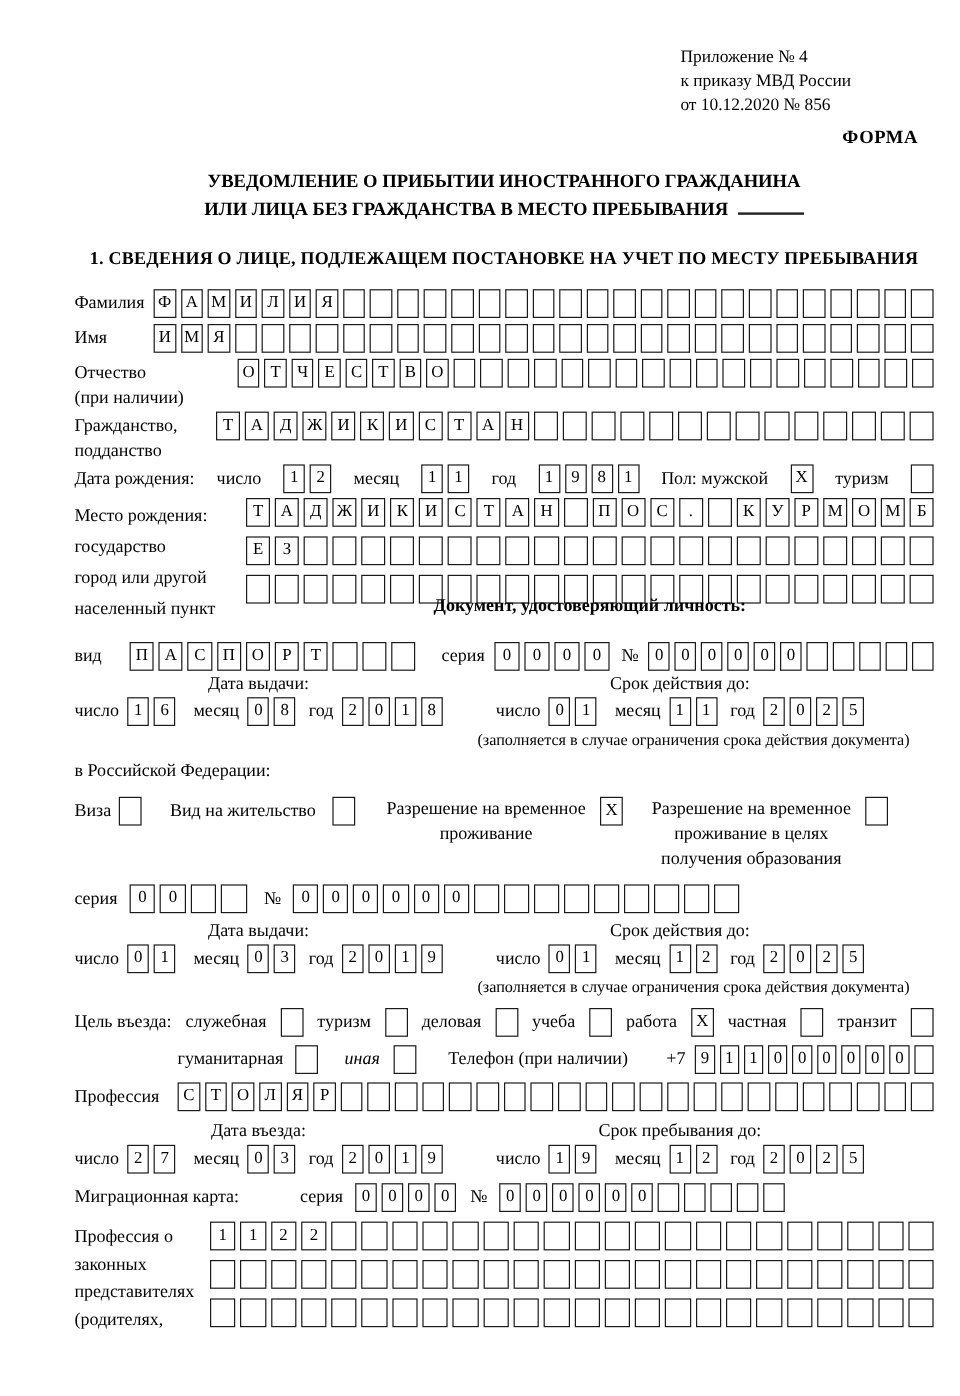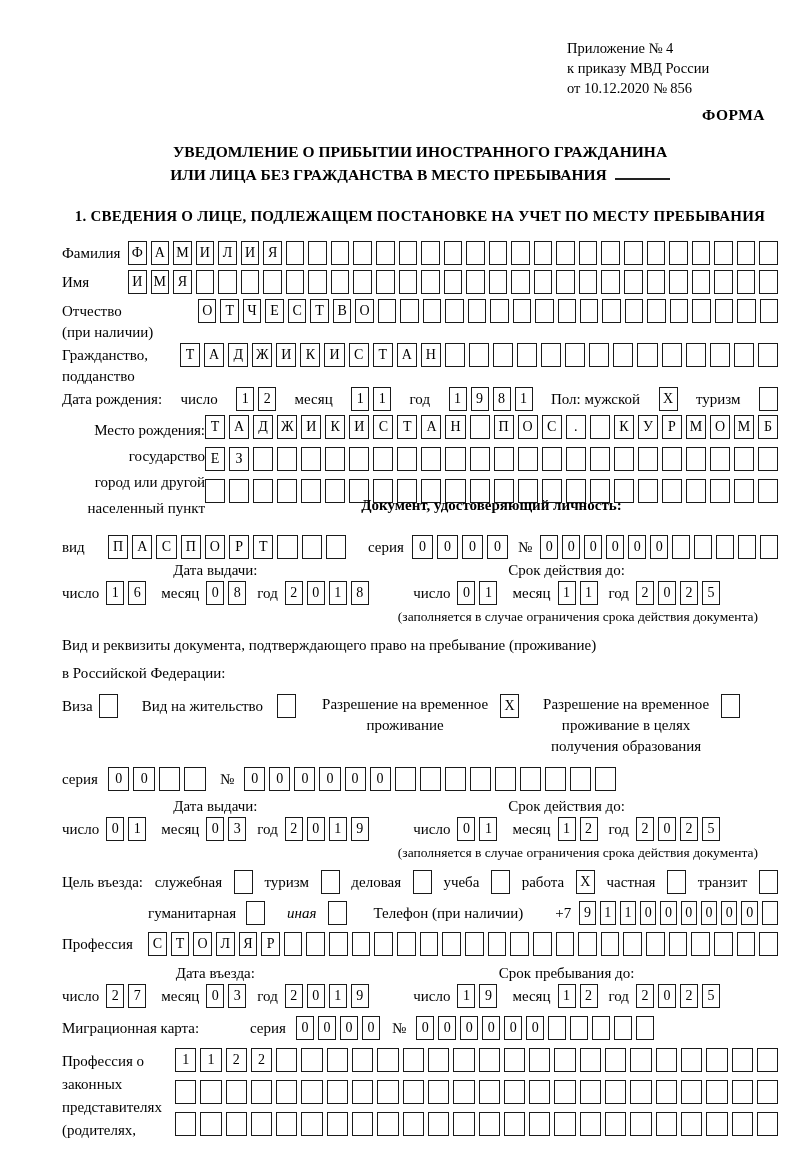--- a/index.html
+++ b/index.html
@@ -235,21 +235,21 @@
         <span class="cell">8</span>
         <span class="cell">1</span>
       </span>
     <span class="ilabel">Пол: мужской</span>
     <span class="checkbox" style="margin-left:0;">X</span>
     <span class="ilabel">туризм</span>
     <span class="checkbox" style="margin-left:0;"></span>
   </div>
 
   <div class="frow" style="margin-top:4px;">
-    <div class="lblcol" style="width:143px; line-height:26px;text-align:right;">
+    <div class="lblcol" style="width:143px; line-height:26px;">
       <div>Место рождения:</div>
       <div>государство</div>
       <div>город или другой</div>
       <div>населенный пункт</div>
     </div>
     <div class="stackrows">
       <div class="cells">
           <span class="cell">Т</span>
           <span class="cell">А</span>
           <span class="cell">Д</span>
@@ -410,21 +410,20 @@
             <span class="cell">2</span>
             <span class="cell">0</span>
             <span class="cell">2</span>
             <span class="cell">5</span>
           </span>
       </div>
     </div>
   </div>
   <div class="note note-right">(заполняется в случае ограничения срока действия документа)</div>
 
-  <div class="plain" style="margin-top:8px;">Вид и реквизиты документа, подтверждающего право на пребывание (проживание)</div>
   <div class="plain" style="margin-top:6px;">в Российской Федерации:</div>
 
   <div class="permit-row">
     <div class="permit-item">
       <span class="ilabel">Виза</span>
       <span class="checkbox"></span>
     </div>
     <div class="permit-item" style="margin-left:24px;">
       <span class="ilabel">Вид на жительство</span>
       <span class="checkbox" style="margin-left:14px;"></span>

